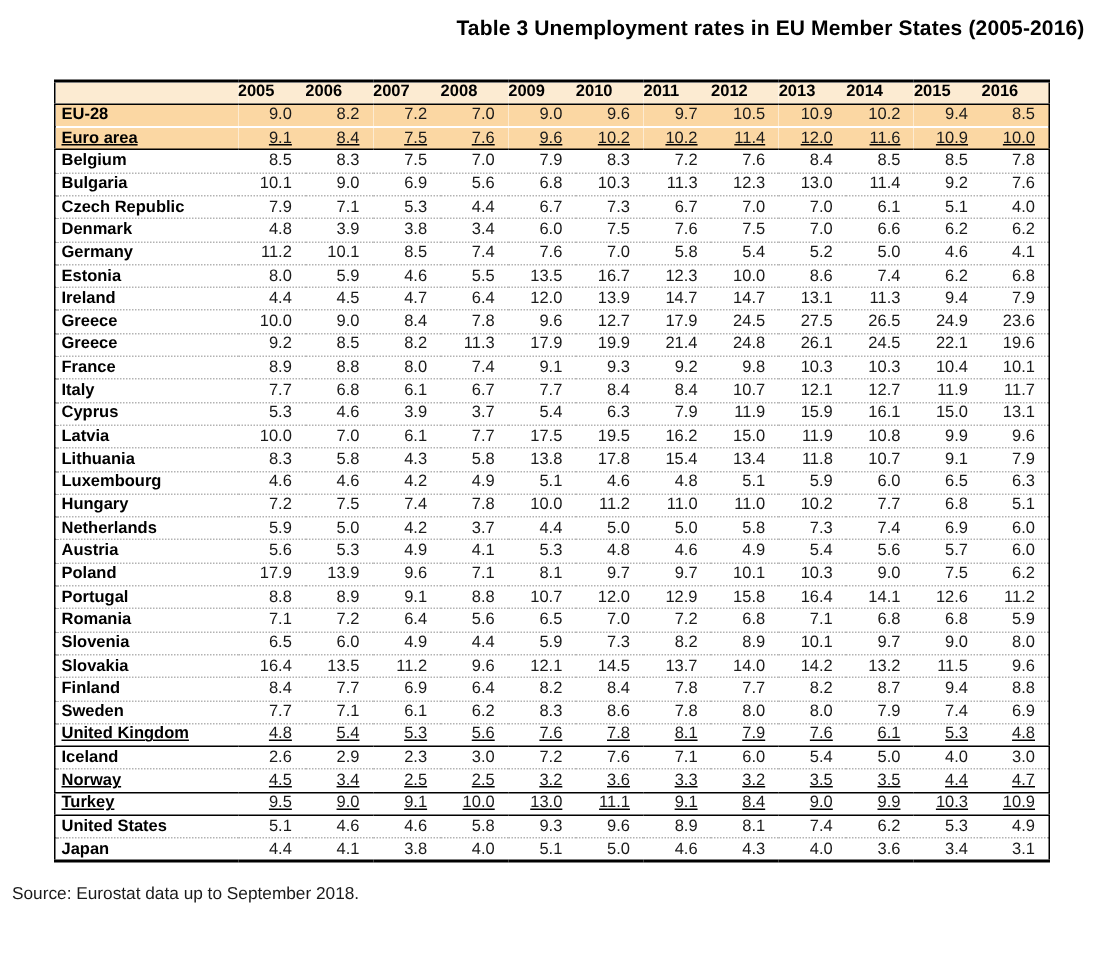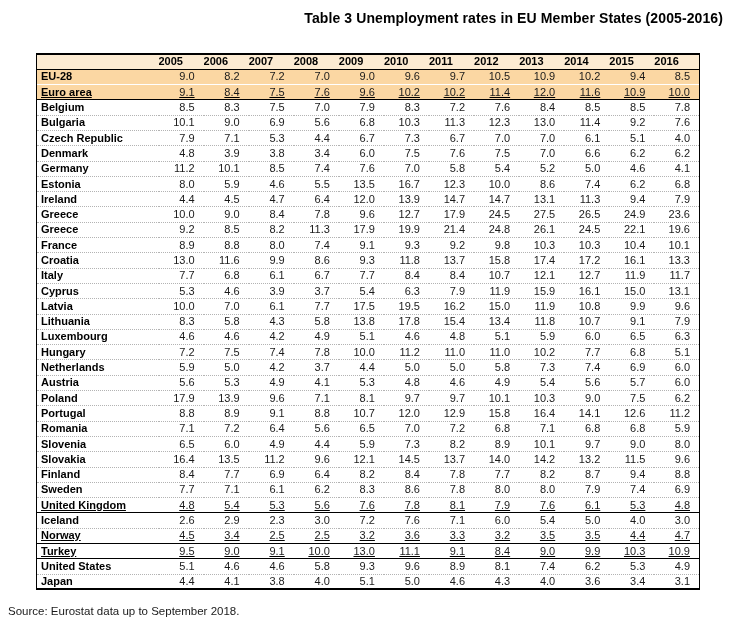--- a/index.html
+++ b/index.html
@@ -269,35 +269,20 @@
           <td class="num">9.1</td>
           <td class="num">9.3</td>
           <td class="num">9.2</td>
           <td class="num">9.8</td>
           <td class="num">10.3</td>
           <td class="num">10.3</td>
           <td class="num">10.4</td>
           <td class="num">10.1</td>
         </tr>
         <tr>
-          <td class="name">Croatia</td>
-          <td class="num">13.0</td>
-          <td class="num">11.6</td>
-          <td class="num">9.9</td>
-          <td class="num">8.6</td>
-          <td class="num">9.3</td>
-          <td class="num">11.8</td>
-          <td class="num">13.7</td>
-          <td class="num">15.8</td>
-          <td class="num">17.4</td>
-          <td class="num">17.2</td>
-          <td class="num">16.1</td>
-          <td class="num">13.3</td>
-        </tr>
-        <tr>
           <td class="name">Italy</td>
           <td class="num">7.7</td>
           <td class="num">6.8</td>
           <td class="num">6.1</td>
           <td class="num">6.7</td>
           <td class="num">7.7</td>
           <td class="num">8.4</td>
           <td class="num">8.4</td>
           <td class="num">10.7</td>
           <td class="num">12.1</td>

